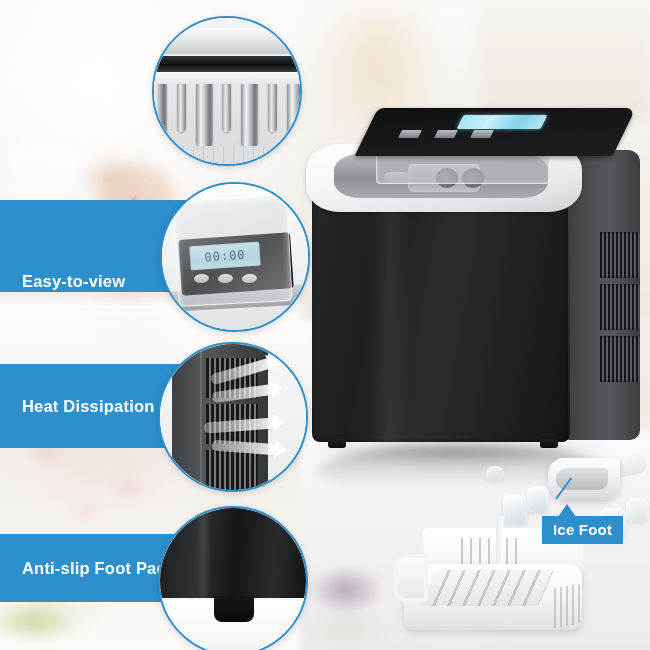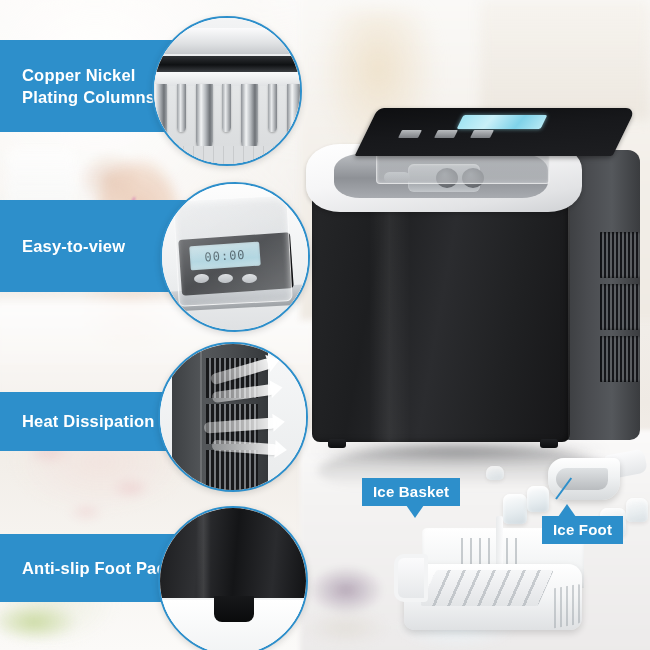--- a/index.html
+++ b/index.html
@@ -147,22 +147,22 @@
   .foot{position:absolute;bottom:-6px;width:18px;height:9px;border-radius:3px;
     background:linear-gradient(180deg,#202124,#0d0e10);}
   .ft1{left:16px;} .ft2{left:228px;}
 
   
   .fbar{position:absolute;left:0;display:flex;align-items:center;
     background:#2d8fcb;color:#fff;}
   .fbar .txt{padding-left:22px;padding-right:14px;font-size:16.5px;line-height:1.34;
     font-weight:600;letter-spacing:.2px;}
   .fb1{top:40px;width:196px;height:92px;}
-  .fb2{top:200px;width:196px;height:92px;}
-  .fb3{top:392px;width:196px;height:59px;}
+  .fb2{top:200px;width:196px;height:92px;align-items:flex-end;}
+  .fb3{top:364px;width:196px;height:84px;}
   .fb4{top:534px;width:196px;height:68px;}
 
   
   .circ{position:absolute;border-radius:50%;overflow:hidden;
     border:2px solid #2d8fcb;background:#fff;
     box-shadow:0 2px 7px rgba(0,0,0,.14);}
   .c1{left:152px;top:16px;width:146px;height:146px;}
   .c2{left:160px;top:182px;width:146px;height:146px;}
   .c3{left:158px;top:342px;width:146px;height:146px;}
   .c4{left:158px;top:506px;width:146px;height:146px;}
@@ -353,26 +353,20 @@
     <div class="flap"></div>
     <div class="flap-edge"></div>
 
     <div class="panel"></div>
     <div class="panel-lcd"></div>
     <div class="panel-btn pb1"></div>
     <div class="panel-btn pb2"></div>
     <div class="panel-btn pb3"></div>
   </div>
 
-  <div class="fbar fb1">
-    <div class="txt">
-      <div>Copper Nickel</div>
-      <div>Plating Columns</div>
-    </div>
-  </div>
 
   <div class="fbar fb2">
     <div class="txt">
       <div>Easy-to-view</div>
     </div>
   </div>
 
   <div class="fbar fb3">
     <div class="txt">
       <div>Heat Dissipation</div>
@@ -463,24 +457,20 @@
     <div class="bk-back">
       <div class="bk-backslots"></div>
     </div>
     <div class="bk-postA"></div>
     <div class="bk-front"></div>
     <div class="bk-floor"></div>
     <div class="bk-rslots"></div>
     <div class="bk-handle"></div>
   </div>
 
-  <div class="tag tag-basket">
-    <span>Ice Basket</span>
-    <span class="tail"></span>
-  </div>
 
   <div class="lead lead-scoop"></div>
   <div class="tag tag-scoop">
     <span>Ice Foot</span>
     <span class="tail"></span>
   </div>
 
 </div>
 
 </body></html>

